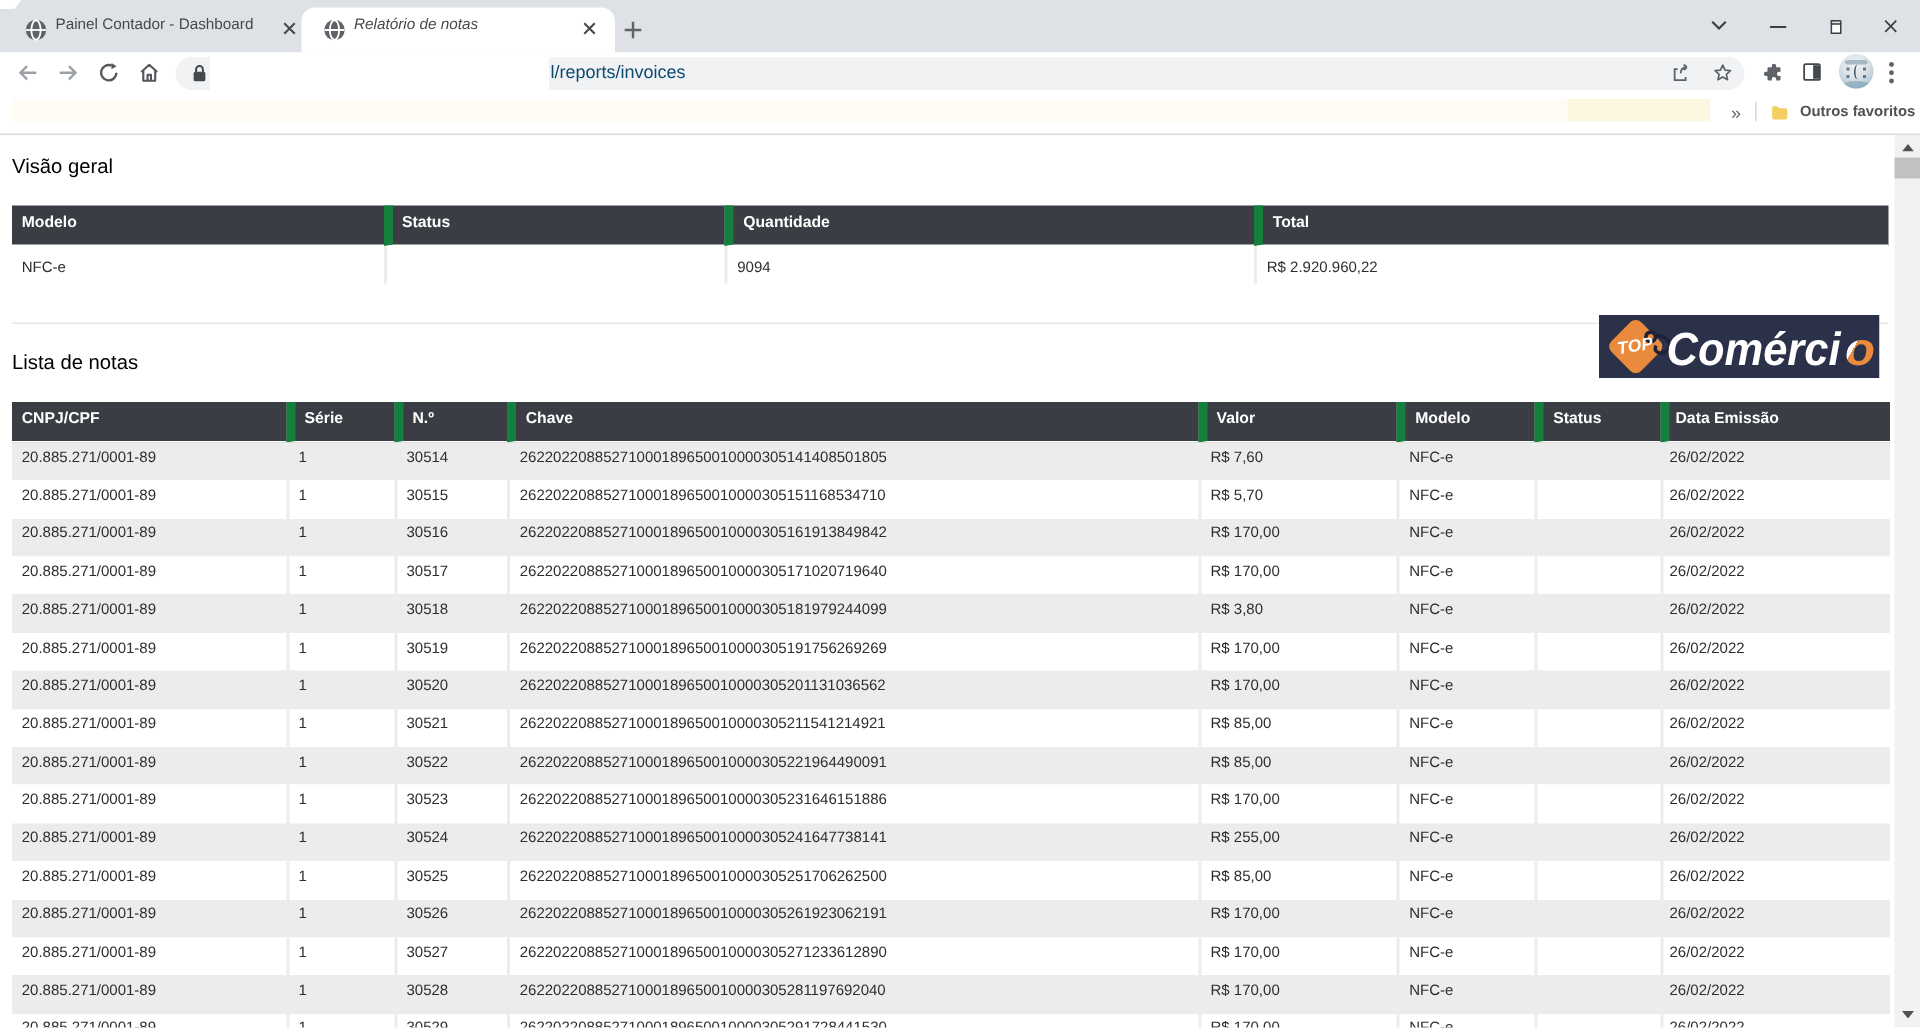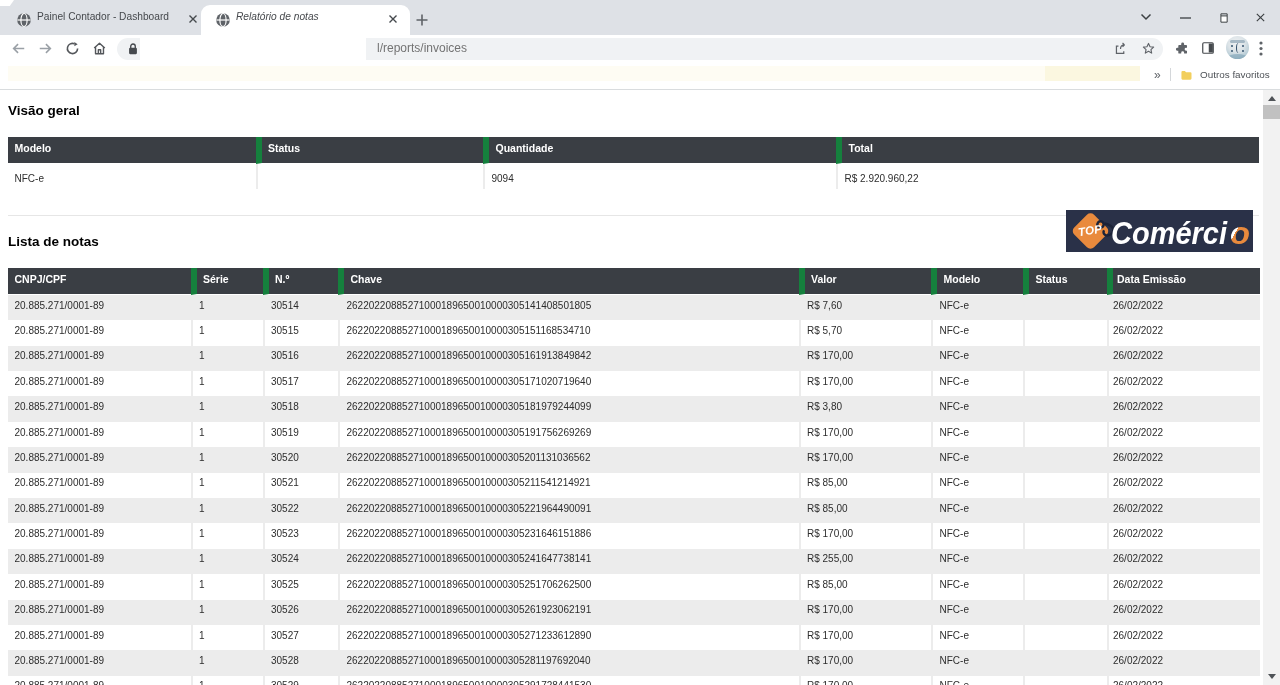--- a/index.html
+++ b/index.html
@@ -14,31 +14,31 @@
   #bookmarks{ left:0; top:62px; width:1280px; height:27px; background:#fff; }
   #chromeline { left:0; top:89px; width:1280px; height:1px; background:#d9dcde; }
 
   #activetab { left:201px; top:5px; width:209px; height:29.5px; background:#fff;
     border-radius:9px 9px 0 0; }
   .tabtitle { font-size:10.2px; color:#46494d; letter-spacing:0; white-space:nowrap; }
 
   #omnibox { left:117px; top:37.5px; width:1046px; height:22.5px; border-radius:11.5px;
     background:#f0f2f4; }
   #urlcover { left:140px; top:37.5px; width:226px; height:22.5px; background:#fff; }
-  #urltext { left:367px; top:36.5px; height:22.5px; line-height:22.5px; font-size:12px; color:#737373;margin-left:10px; }
+  #urltext { left:367px; top:36.5px; height:22.5px; line-height:22.5px; font-size:12px; color:#0c4a6e; }
 
   #bmyellow { left:8px; top:66px; width:1037px; height:15px; background:#fefcf3; }
-  .bmtext { font-size:10.5px; color:#45494d; }
+  .bmtext { font-size:10.5px; color:#45494d;font-weight:bold; }
 
   
   #sbar { left:1263px; top:90px; width:17px; height:595px; background:#f2f2f2; }
   #sthumb { left:1263px; top:105px; width:17px; height:14px; background:#c1c1c1; }
 
   
-  .h1 { font-size:13.5px; font-weight:bold; color:#000; }
+  .h1 { font-size:13.5px; font-weight:normal; color:#000; }
   table { border-collapse:separate; border-spacing:0; table-layout:fixed; width:1251px; }
   th { background:#3a3e44; color:#fff; font-size:10.5px; font-weight:bold; text-align:left;
        height:27.4px; padding:0 0 3.4px 6.5px; border-bottom:1px solid #fff;
        border-left:6px solid #15803d; overflow:hidden; }
   th:first-child, td:first-child { border-left:none; padding-left:6.5px; }
   td { font-size:10px; color:#2d2d2d; height:25.4px; padding:0 0 0 6.5px;
        border-left:2px solid #ececec;
        background:#fff; overflow:hidden; white-space:nowrap; }
   #maintable td { padding-bottom:5px; }
   #ovtable td { padding-top:4px; }

